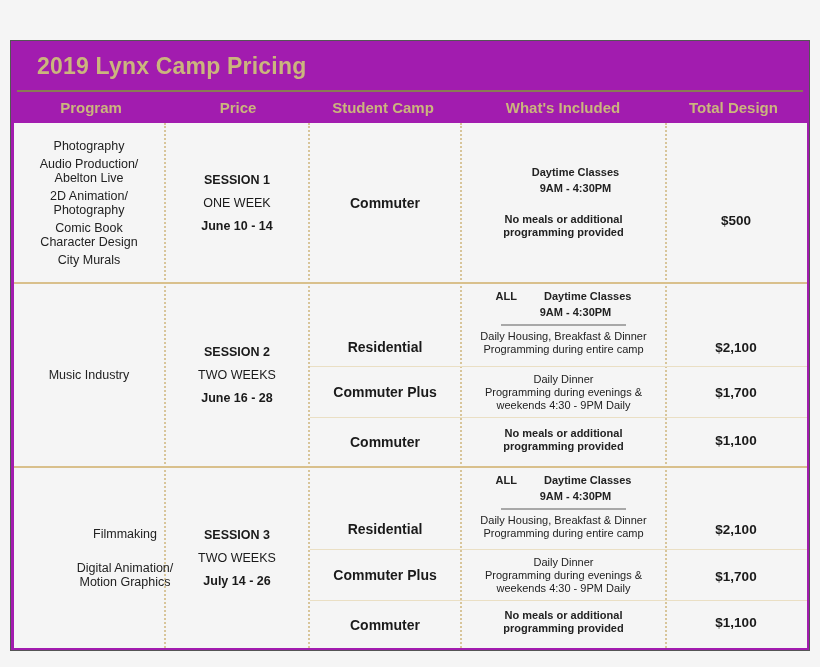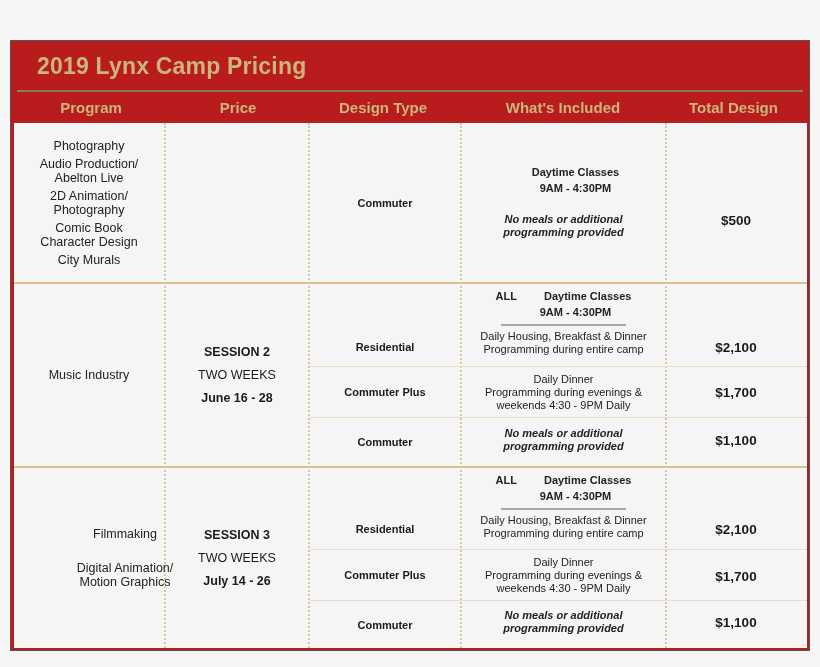--- a/index.html
+++ b/index.html
@@ -2,21 +2,21 @@
 <html><head>
 <meta charset="utf-8">
 <style>
   html, body { margin:0; padding:0; }
   body {
     width:820px; height:667px; background:#f5f5f5; position:relative; overflow:hidden;
     font-family:"Liberation Sans", "DejaVu Sans", sans-serif; color:#1a1a1a;
   }
   .frame {
     position:absolute; left:10px; top:40px; width:800px; height:611px;
-    background:#b91c1c; box-sizing:border-box; border:1px solid #555;
+    background:#a21caf; box-sizing:border-box; border:1px solid #555;
   }
   .title {
     position:absolute; left:26px; top:12px; font-size:23px; font-weight:bold;
     color:#cbb57d; letter-spacing:0.2px;
   }
   .title-rule {
     position:absolute; left:6px; right:6px; top:49px; height:2px; background:#8a7a55;
   }
   .header-row {
     position:absolute; left:0; right:0; top:52px; height:30px;
@@ -41,39 +41,39 @@
   .cell {
     position:absolute; display:flex; flex-direction:column;
     justify-content:center; align-items:center;
   }
   .prog { font-size:12.5px; line-height:14px; color:#222; }
   .prog .gap { height:4px; }
   .prog .gap-lg { height:20px; }
   .sess-title { font-size:12.5px; font-weight:bold; }
   .sess-len { font-size:12.5px; margin:9px 0; }
   .sess-date { font-size:12.5px; font-weight:bold; }
-  .stype { font-size:11px; font-weight:bold; }
+  .stype { font-size:14px; font-weight:bold; }
   .inc { font-size:11px; line-height:13px; color:#222; }
   .inc b { font-weight:bold; }
   .inc .bold { font-weight:bold;padding-left:24px; }
-  .inc .ital { font-style:italic; font-weight:bold; }
+  .inc .ital { font-weight:bold; }
   .inc .rule { width:125px; height:1.5px; background:#a8a8a8; margin:5px auto 4px; }
   .price { font-size:13.5px; font-weight:bold; }
 </style>
 </head>
 <body>
 
 <div class="frame">
   <div class="title">2019 Lynx Camp Pricing</div>
   <div class="title-rule"></div>
 
   <div class="header-row">
     <div class="hcell" style="left:3px;width:154px;">Program</div>
     <div class="hcell" style="left:155px;width:144px;">Price</div>
-    <div class="hcell" style="left:299px;width:146px;">Design Type</div>
+    <div class="hcell" style="left:299px;width:146px;">Student Camp</div>
     <div class="hcell" style="left:452px;width:200px;">What's Included</div>
     <div class="hcell" style="left:655px;width:135px;">Total Design</div>
   </div>
 
   <div class="body">
 
     <div class="vdiv" style="left:150px;"></div>
     <div class="vdiv" style="left:294px;"></div>
     <div class="vdiv" style="left:446px;"></div>
     <div class="vdiv" style="left:651px;"></div>
@@ -95,20 +95,25 @@
       <div class="gap"></div>
       <div>2D Animation/</div>
       <div>Photography</div>
       <div class="gap"></div>
       <div>Comic Book</div>
       <div>Character Design</div>
       <div class="gap"></div>
       <div>City Murals</div>
     </div>
 
+    <div class="cell" style="left:152px;width:142px;top:0;height:159px;">
+      <div class="sess-title">SESSION 1</div>
+      <div class="sess-len">ONE WEEK</div>
+      <div class="sess-date">June 10 - 14</div>
+    </div>
 
     <div class="cell stype" style="left:296px;width:150px;top:0;height:159px;">Commuter</div>
 
     <div class="cell inc" style="left:448px;width:203px;top:0;height:159px;">
       <div class="bold">Daytime Classes</div>
       <div class="bold" style="margin-top:3px;">9AM - 4:30PM</div>
       <div style="height:18px;"></div>
       <div class="ital">No meals or additional</div>
       <div class="ital">programming provided</div>
     </div>

